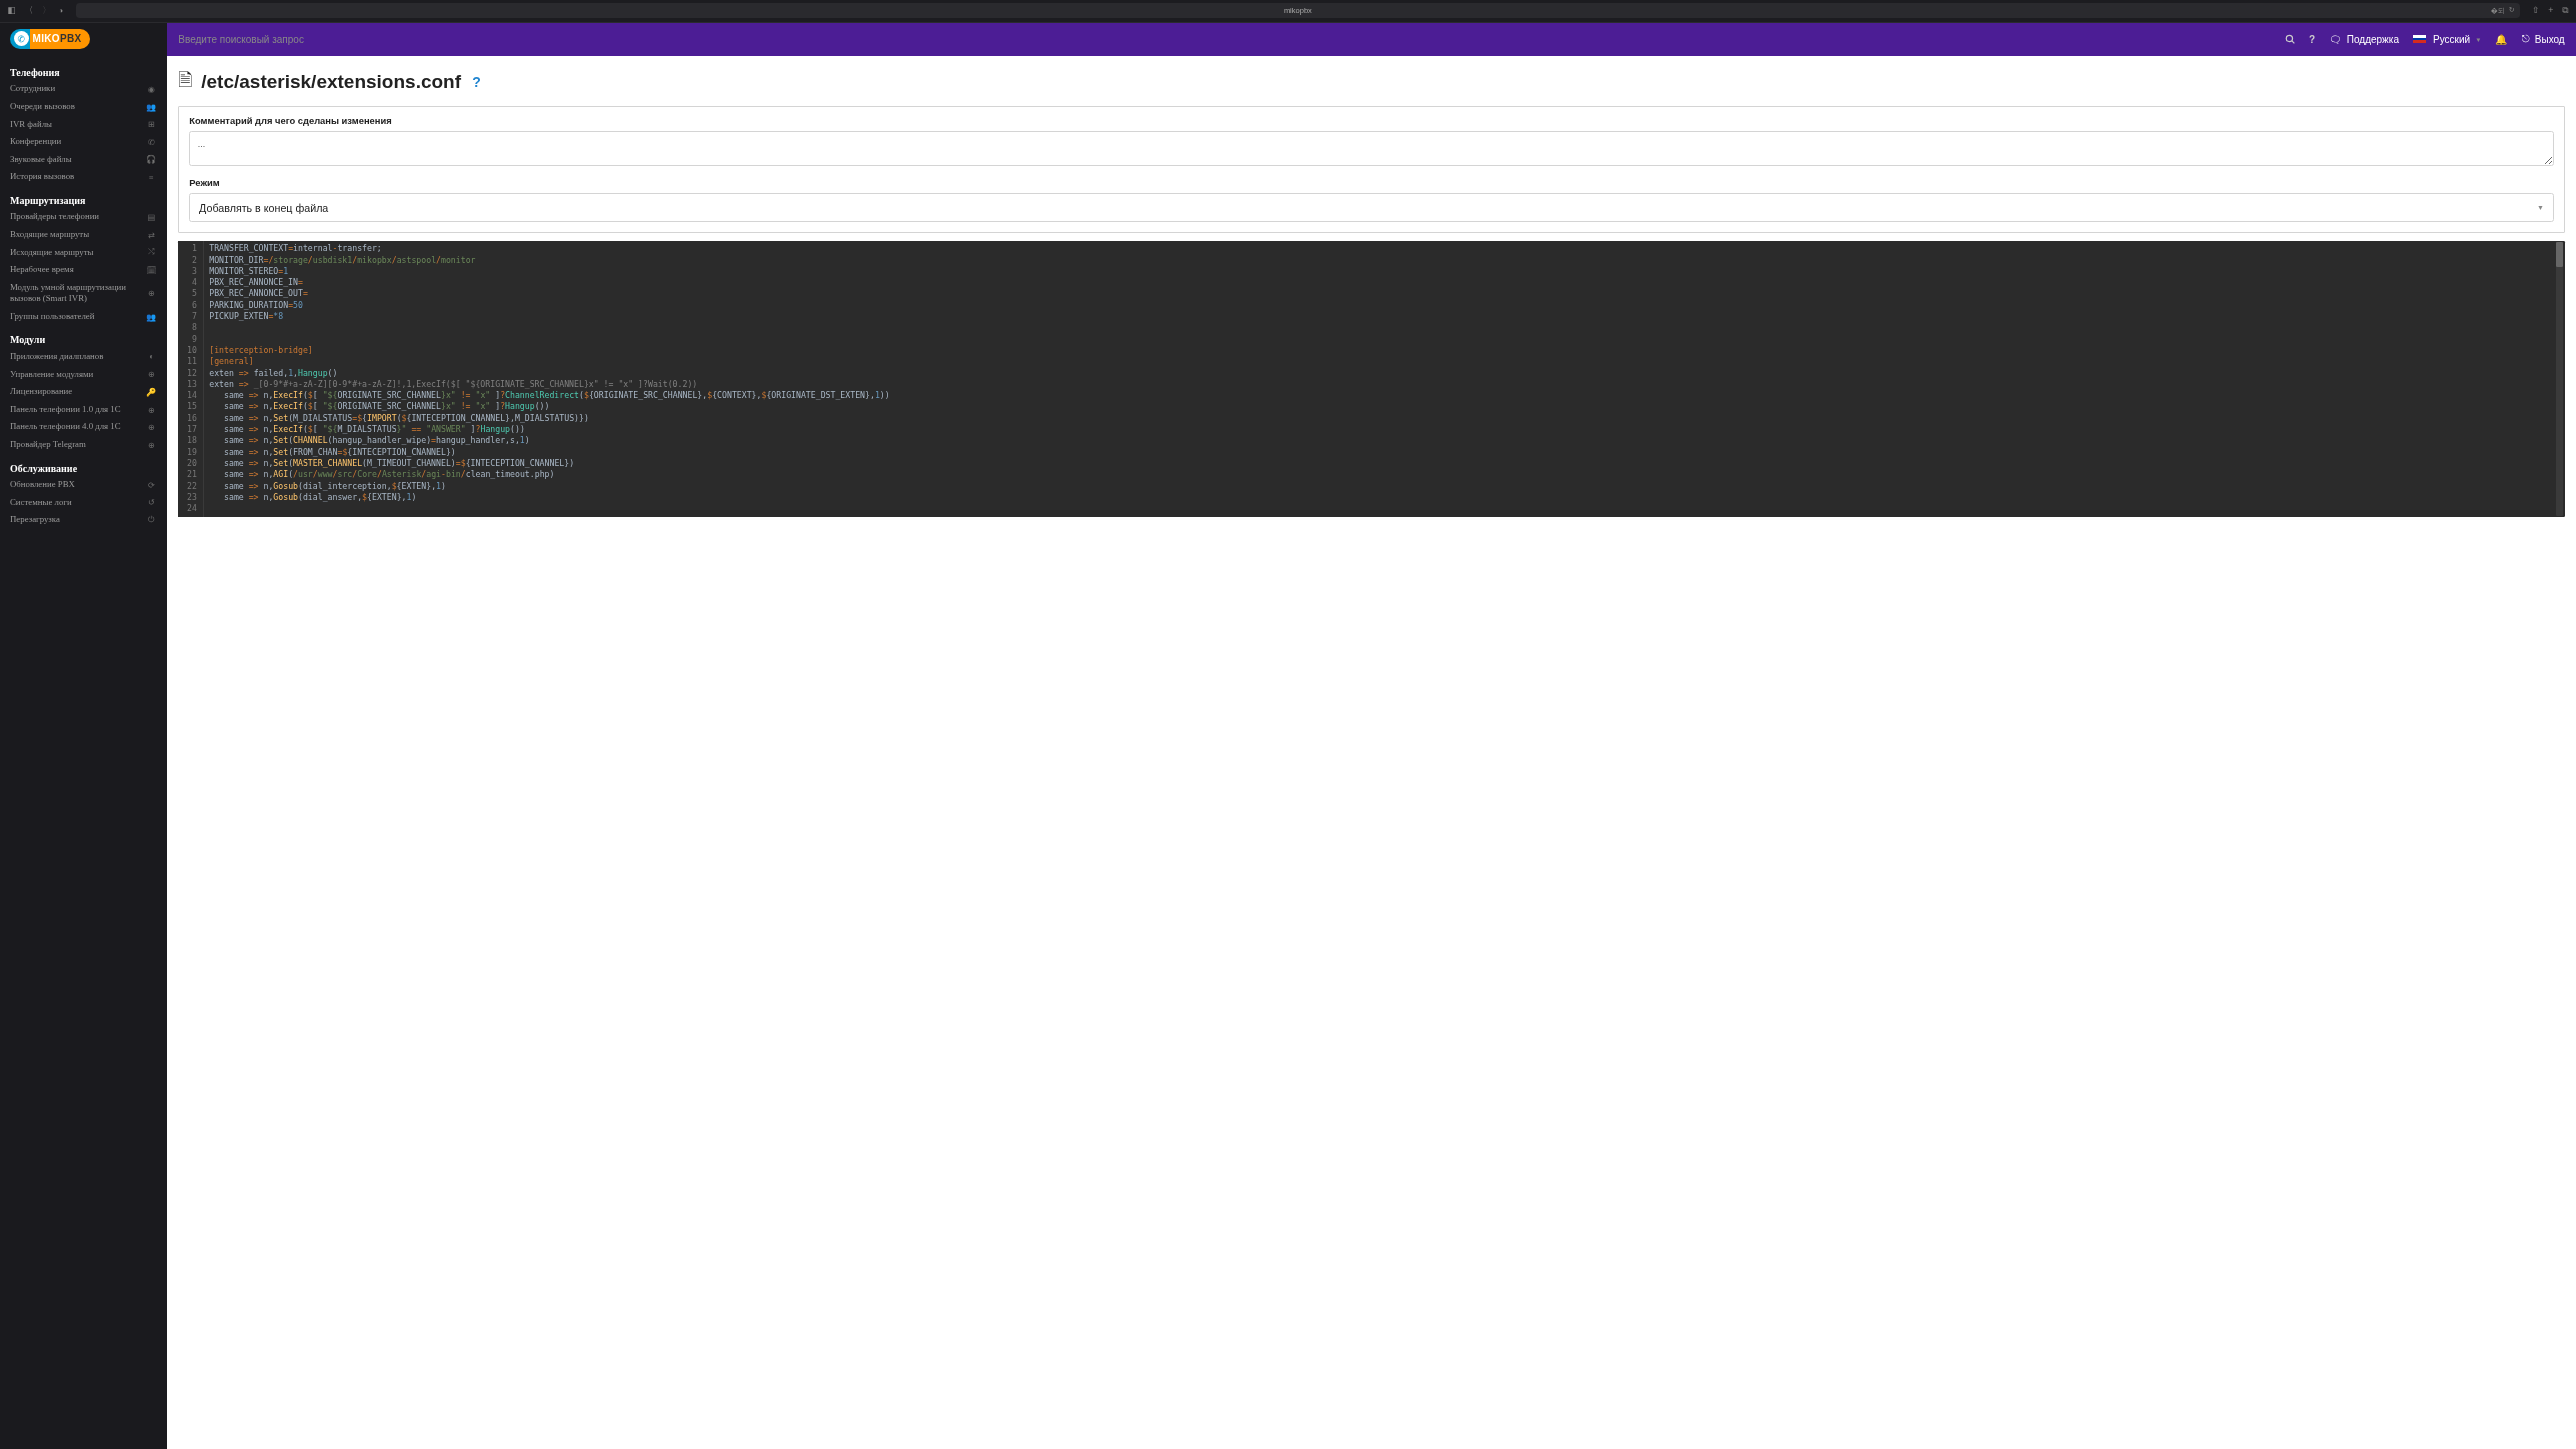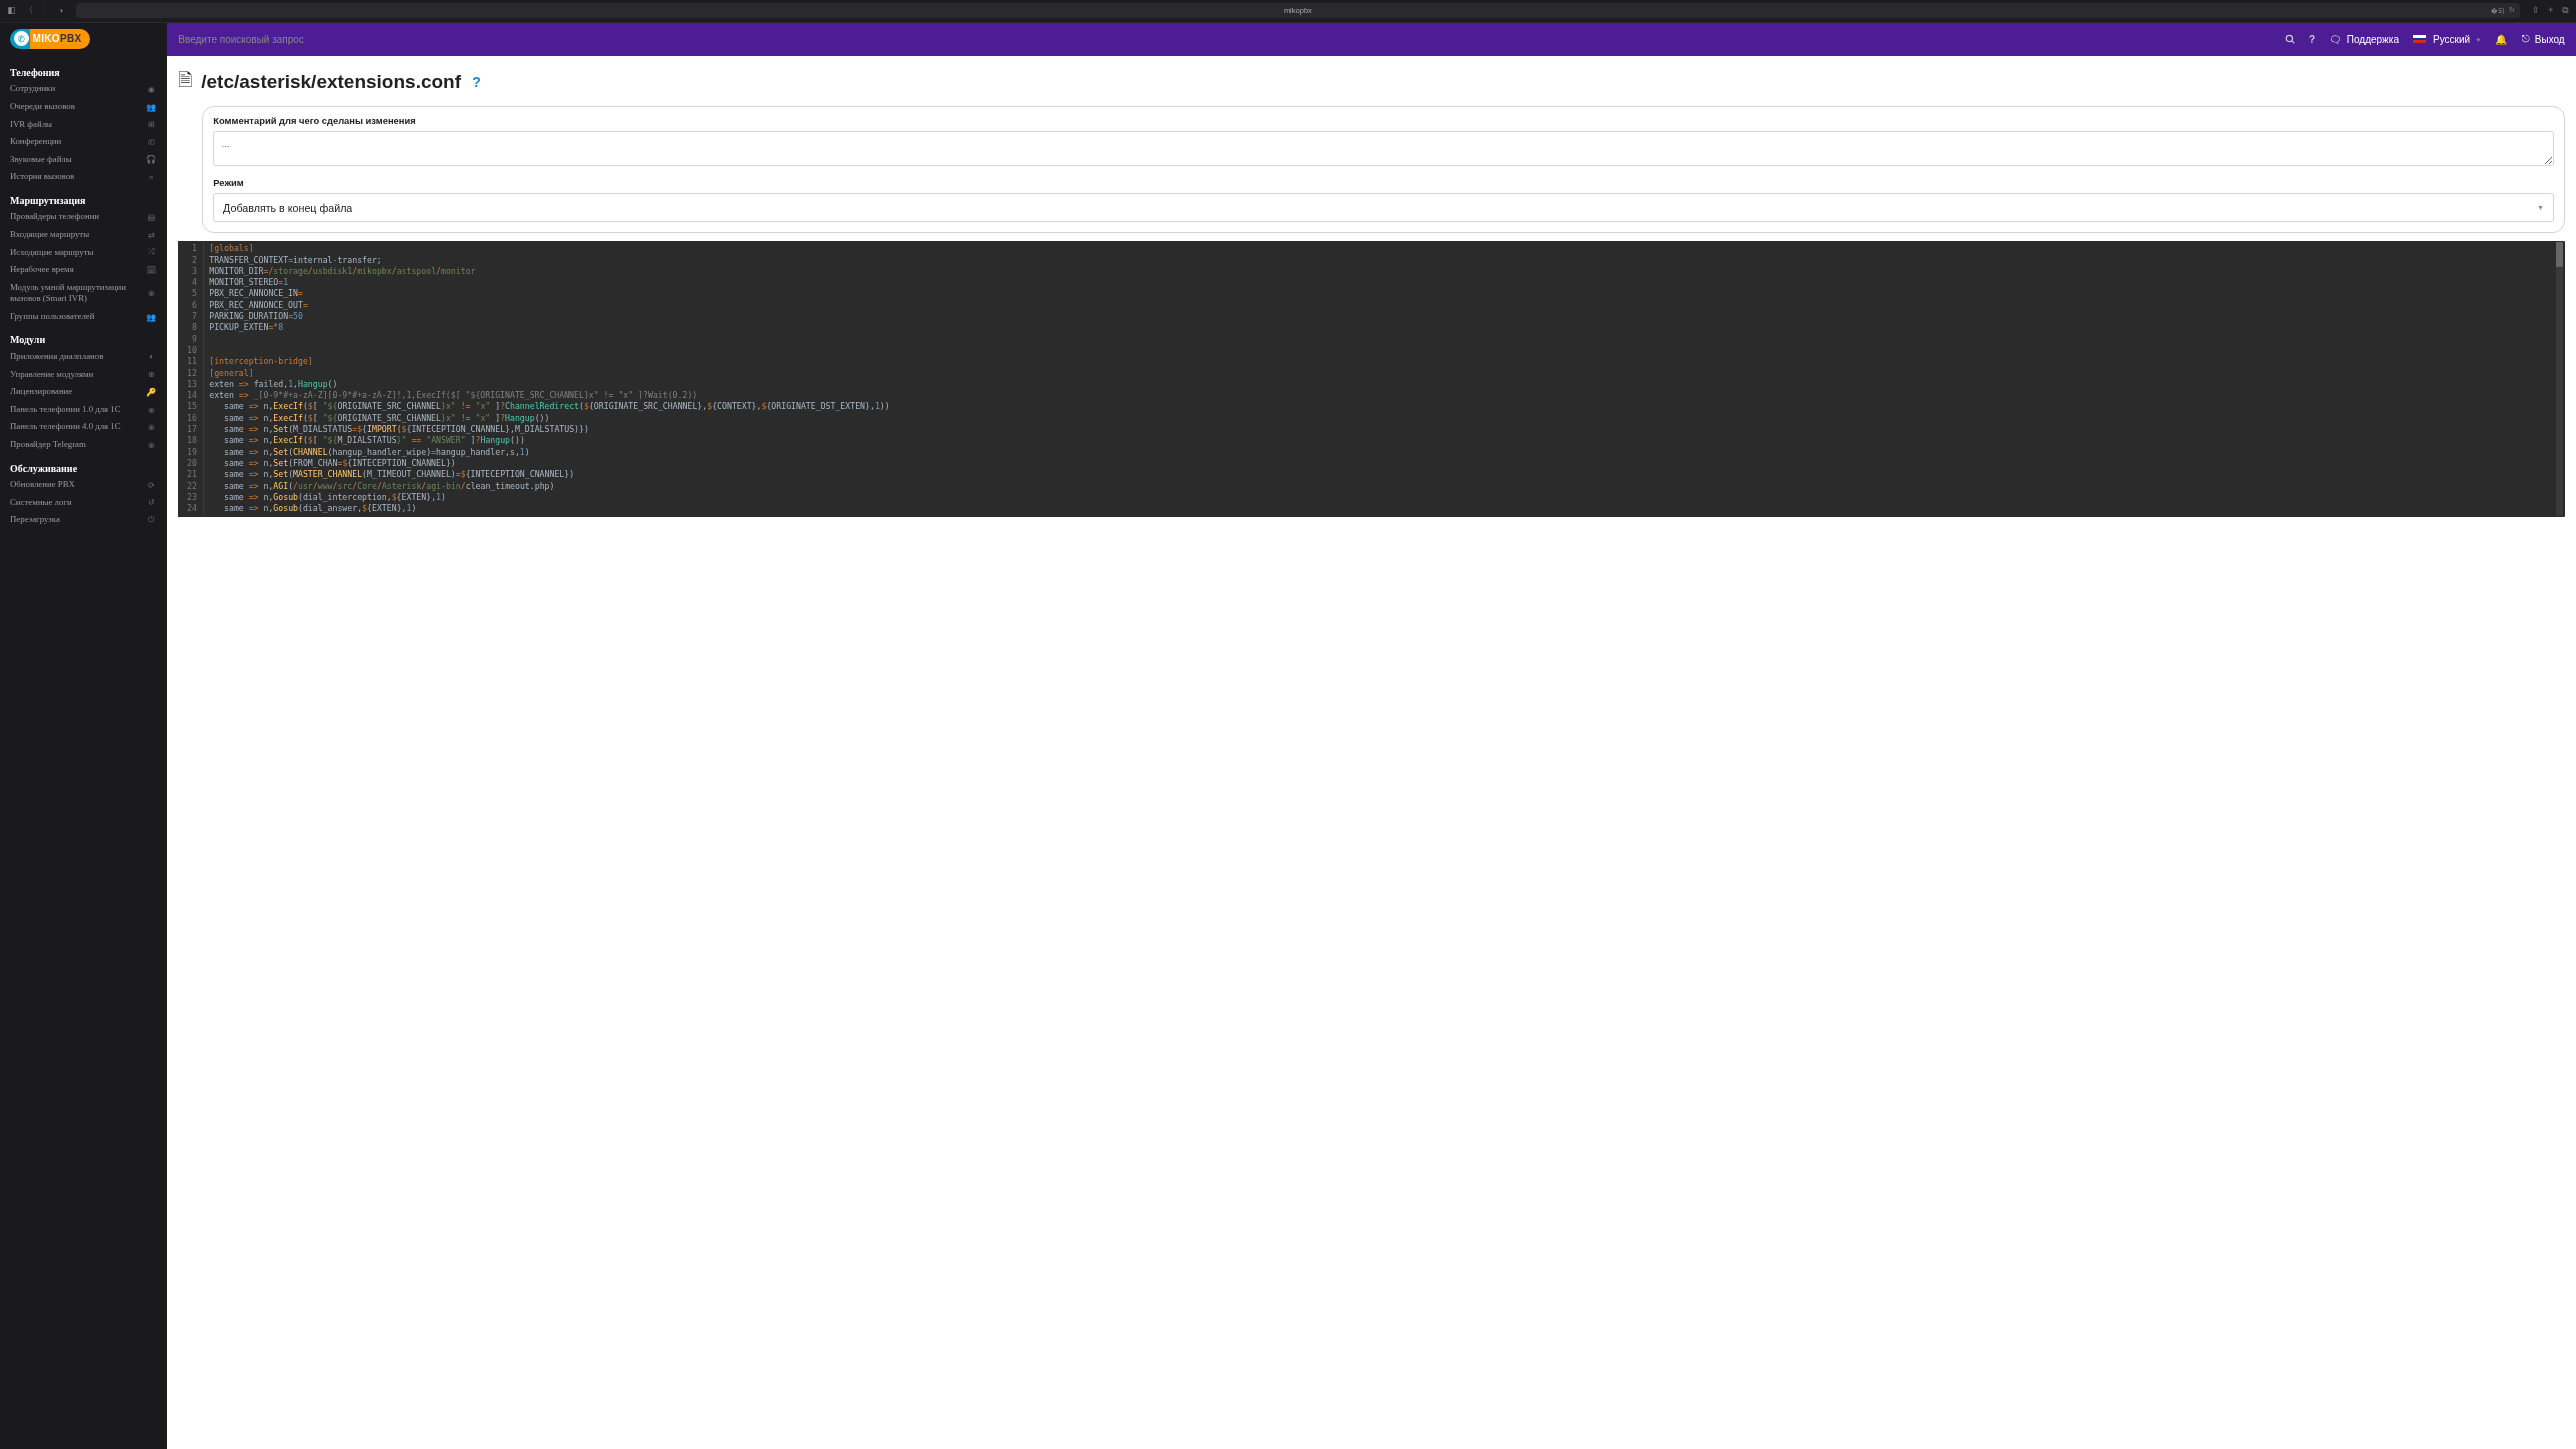--- a/index.html
+++ b/index.html
@@ -39,21 +39,21 @@
 .topbar .flag { width: 12.6px; height: 8.8px; display: inline-block; background: linear-gradient(#fff 33%, #0039a6 33%, #0039a6 66%, #d52b1e 66%); margin-right: 2.5px; }
 .topbar .caret { font-size: 6.3px; color: #888; }
 
 .content { flex: 1; overflow-y: auto; background: #fff; color: #222; padding: 11.3px 11.3px 0; }
 
 .page-title-row { display: flex; align-items: center; gap: 8.8px; margin-bottom: 8.8px; }
 .page-title-row .file-ic { font-size: 17.6px; color: #222; }
 .page-title-row h1 { font-size: 19px; font-weight: 700; color: #222; }
 .page-title-row .help { color: #2185d0; font-size: 14px; font-weight: 700; margin-left: 2.5px; }
 
-.card { border: 0.6px solid #d4d4d4; border-radius: 12px; padding: 8.8px 10px 10px; background: #fff; margin-left: 24px; }
+.card { border: 0.6px solid #d4d4d4; border-radius: 1px; padding: 8.8px 10px 10px; background: #fff; }
 .form-label { font-weight: 700; font-size: 9.4px; color: #222; margin-bottom: 5px; }
 .form-input { width: 100%; border: 0.6px solid #d4d4d4; border-radius: 2.5px; padding: 6.3px 7.5px; font-size: 8.8px; color: #555; resize: vertical; min-height: 35px; font-family: inherit; }
 .form-block { margin-bottom: 8.8px; }
 .form-select { width: 100%; border: 0.6px solid #d4d4d4; border-radius: 2.5px; padding: 7.5px 8.8px; font-size: 10.7px; color: #222; display: flex; justify-content: space-between; align-items: center; cursor: pointer; }
 .form-select .caret2 { color: #888; font-size: 7px; }
 
 .code-editor { margin-top: 7.5px; background: #2b2b2b; border-radius: 1.3px; font-family: 'Menlo','Consolas',monospace; font-size: 8.2px; line-height: 1.4; display: flex; position: relative; }
 .code-gutter { background: #2b2b2b; color: #777; text-align: right; padding: 2.5px 6.3px 2.5px 8.8px; user-select: none; border-right: 0.6px solid #3a3a3a; }
 .code-gutter div { height: 11.3px; }
 .code-lines { flex: 1; padding: 2.5px 5px; color: #ddd; overflow-x: auto; }
@@ -271,21 +271,20 @@
             <div>17</div>
             <div>18</div>
             <div>19</div>
             <div>20</div>
             <div>21</div>
             <div>22</div>
             <div>23</div>
             <div>24</div>
           </div>
         <div class="code-lines" id="codelines">
-            <div class="ln"><span class="tk-sec">[globals]</span></div>
             <div class="ln"><span class="tk-id">TRANSFER_CONTEXT</span><span class="tk-op">=</span><span class="tk-id">internal</span><span class="tk-op">-</span><span class="tk-id">transfer;</span></div>
             <div class="ln"><span class="tk-id">MONITOR_DIR</span><span class="tk-op">=/</span><span class="tk-path">storage</span><span class="tk-op">/</span><span class="tk-path">usbdisk1</span><span class="tk-op">/</span><span class="tk-path">mikopbx</span><span class="tk-op">/</span><span class="tk-path">astspool</span><span class="tk-op">/</span><span class="tk-path">monitor</span></div>
             <div class="ln"><span class="tk-id">MONITOR_STEREO</span><span class="tk-op">=</span><span class="tk-num">1</span></div>
             <div class="ln"><span class="tk-id">PBX_REC_ANNONCE_IN</span><span class="tk-op">=</span></div>
             <div class="ln"><span class="tk-id">PBX_REC_ANNONCE_OUT</span><span class="tk-op">=</span></div>
             <div class="ln"><span class="tk-id">PARKING_DURATION</span><span class="tk-op">=</span><span class="tk-num">50</span></div>
             <div class="ln"><span class="tk-id">PICKUP_EXTEN</span><span class="tk-op">=</span><span class="tk-num">*8</span></div>
             <div class="ln"></div>
             <div class="ln"></div>
             <div class="ln"><span class="tk-sec">[interception</span><span class="tk-op">-</span><span class="tk-sec">bridge]</span></div>

